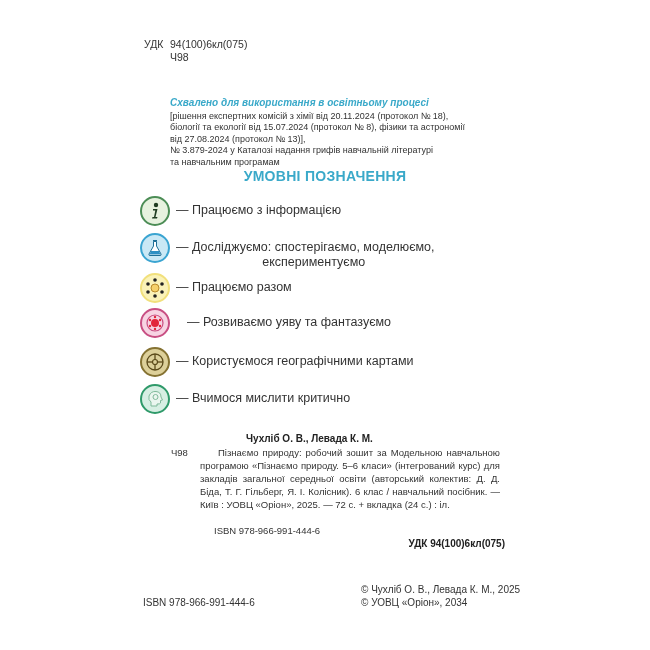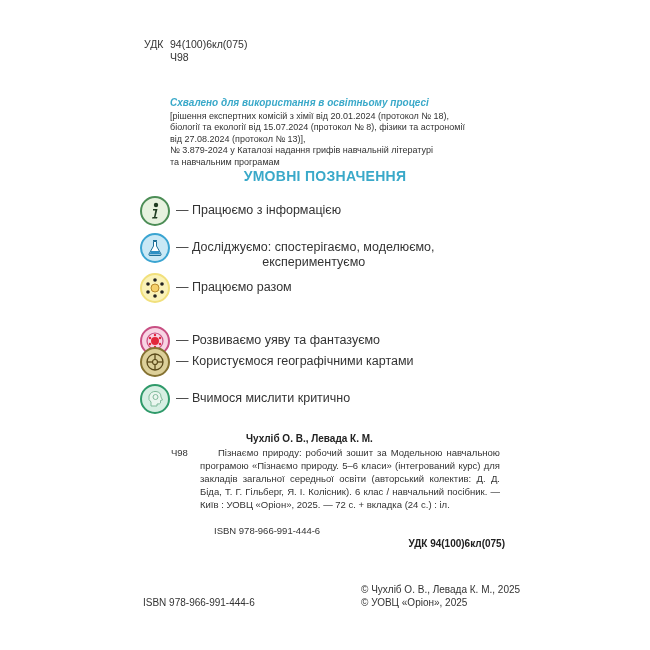--- a/index.html
+++ b/index.html
@@ -131,21 +131,21 @@
     <span>94(100)6кл(075)</span>
   </div>
   <div class="row">
     <span class="lbl"></span>
     <span>Ч98</span>
   </div>
 </div>
 
 <div class="abs approval">
   <div class="head">Схвалено для використання в освітньому процесі</div>
-  <div>[рішення експертних комісій з хімії від 20.01.2024 (протокол № 18),</div>
+  <div>[рішення експертних комісій з хімії від 20.11.2024 (протокол № 18),</div>
   <div>біології та екології від 15.07.2024 (протокол № 8), фізики та астрономії</div>
   <div>від 27.08.2024 (протокол № 13)],</div>
   <div>№ 3.879-2024 у Каталозі надання грифів навчальній літературі</div>
   <div>та навчальним програмам</div>
 </div>
 
 <div class="abs legend-title">УМОВНІ ПОЗНАЧЕННЯ</div>
 
 <div class="abs legend">
 
@@ -181,21 +181,21 @@
         <circle cx="18" cy="7" r="1.8" fill="#222"></circle>
         <circle cx="18" cy="15" r="1.8" fill="#222"></circle>
         <circle cx="11" cy="19" r="1.8" fill="#222"></circle>
         <circle cx="4" cy="15" r="1.8" fill="#222"></circle>
         <circle cx="4" cy="7" r="1.8" fill="#222"></circle>
       </svg>
     </span>
     <span class="text">— Працюємо разом</span>
   </div>
 
-  <div class="legend-item" style="top:130px;">
+  <div class="legend-item" style="top:112px;gap:11px;">
     <span class="icon ic-fantasy">
       <svg width="22" height="22" viewBox="0 0 22 22">
         <circle cx="11" cy="11" r="8" fill="none" stroke="#c84f83" stroke-width="1.2"></circle>
         <circle cx="11" cy="11" r="4" fill="#e2263b"></circle>
         <circle cx="11" cy="5" r="1.2" fill="#e2263b"></circle>
         <circle cx="16" cy="8" r="1.2" fill="#e2263b"></circle>
         <circle cx="16" cy="14" r="1.2" fill="#e2263b"></circle>
         <circle cx="11" cy="17" r="1.2" fill="#e2263b"></circle>
         <circle cx="6" cy="14" r="1.2" fill="#e2263b"></circle>
         <circle cx="6" cy="8" r="1.2" fill="#e2263b"></circle>
@@ -229,14 +229,14 @@
 
 <div class="abs card-author">Чухліб О. В., Левада К. М.</div>
 <div class="abs card-code">Ч98</div>
 <div class="abs card-body">Пізнаємо природу: робочий зошит за Модельною навчальною програмою «Пізнаємо природу. 5–6 класи» (інтегрований курс) для закладів загальної середньої освіти (авторський колектив: Д. Д. Біда, Т. Г. Гільберг, Я. І. Колісник). 6 клас / навчальний посібник. — Київ : УОВЦ «Оріон», 2025. — 72 с. + вкладка (24 с.) : іл.</div>
 <div class="abs card-isbn">ISBN 978-966-991-444-6</div>
 <div class="abs udc-bottom">УДК 94(100)6кл(075)</div>
 
 <div class="abs isbn-footer">ISBN 978-966-991-444-6</div>
 <div class="abs copyright">
   <div>© Чухліб О. В., Левада К. М., 2025</div>
-  <div>© УОВЦ «Оріон», 2025</div>
+  <div>© УОВЦ «Оріон», 2034</div>
 </div>
 
 </body></html>

